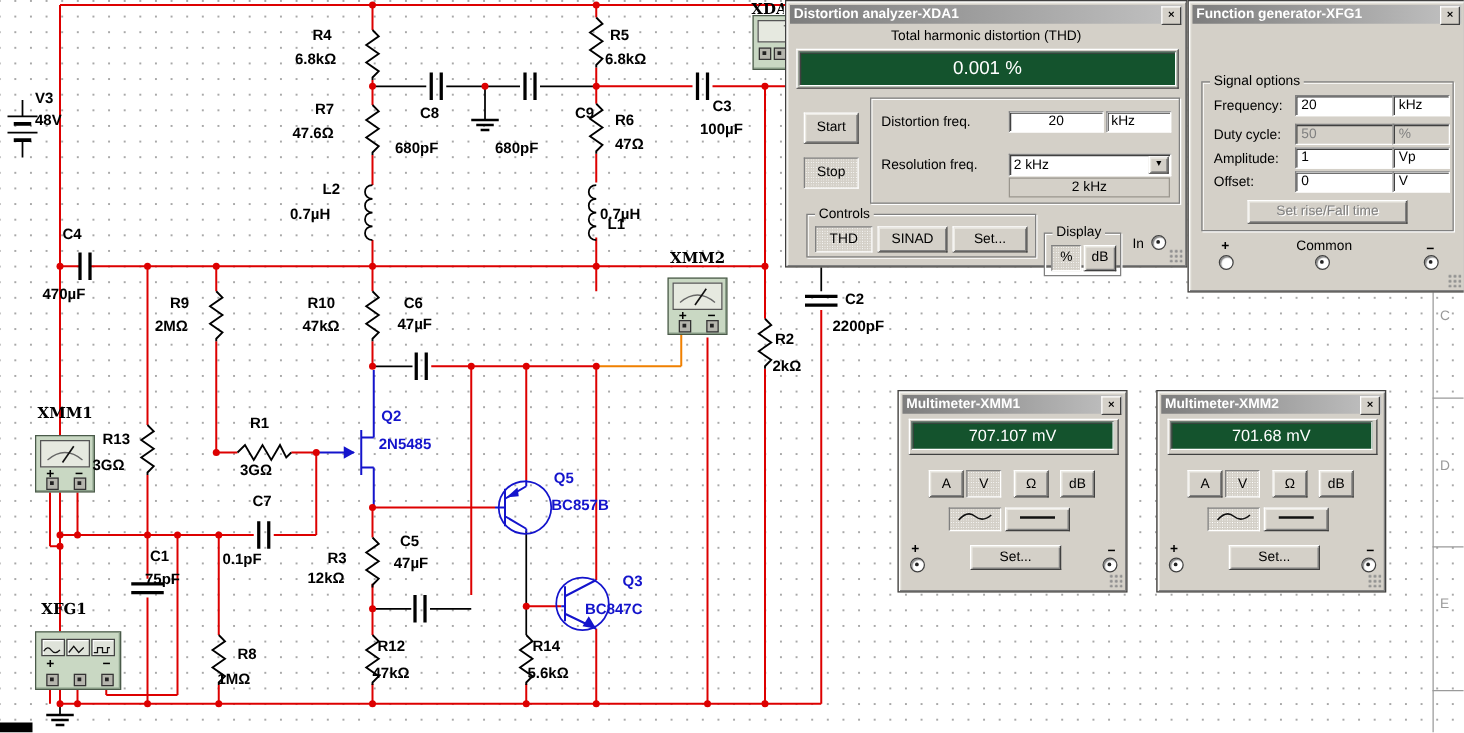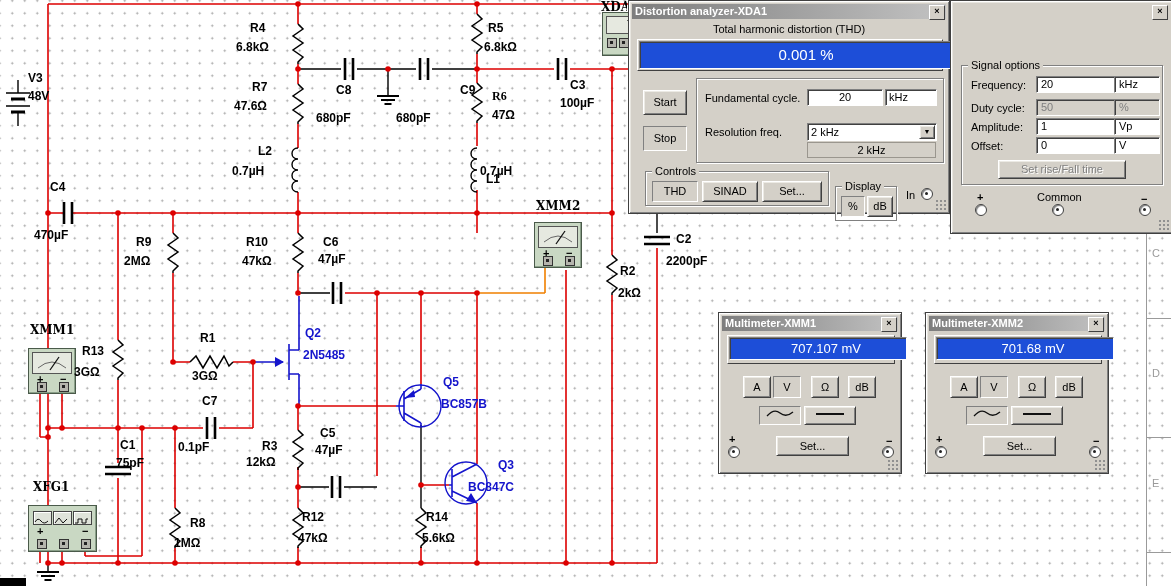--- a/index.html
+++ b/index.html
@@ -33,22 +33,22 @@
     font:11px "Liberation Sans",sans-serif;text-align:center;color:#000;}
   .b3.pressed{border-color:#808080 #fff #fff #808080;box-shadow:none;
     background-image:radial-gradient(#fff 35%,transparent 36%);background-size:2px 2px;}
   .b3.disabled{color:#808080;text-shadow:1px 1px 0 #fff;}
   .lbl{position:absolute;font:11px "Liberation Sans",sans-serif;color:#000;white-space:nowrap;}
   .field{position:absolute;background:#fff;border:1px solid;border-color:#808080 #fff #fff #808080;
     box-shadow:inset 1px 1px 0 #404040;font:11px "Liberation Sans",sans-serif;color:#000;}
   .field.dis{background:#d4d0c8;color:#808080;}
   .gbox{position:absolute;border:1px solid #808080;box-shadow:inset 1px 1px 0 #fff,1px 1px 0 #fff;}
   .gbox>.cap{position:absolute;top:-7px;left:6px;background:#d4d0c8;padding:0 3px;font:11px "Liberation Sans",sans-serif;}
-  .blkdisp{position:absolute;background:#1d4ed8;color:#fff;border:1px solid;border-color:#808080 #fff #fff #808080;
-    box-shadow:inset 1px 1px 0 #404040;text-align:center;padding-left:16px;}
+  .blkdisp{position:absolute;background:#14532d;color:#fff;border:1px solid;border-color:#808080 #fff #fff #808080;
+    box-shadow:inset 1px 1px 0 #404040;text-align:center;}
   .dispframe{position:absolute;background:#d4d0c8;border:1px solid;border-color:#fff #404040 #404040 #fff;}
   .radio{position:absolute;width:10px;height:10px;border-radius:50%;background:#fff;
     border:1px solid #404040;box-shadow:inset 1px 1px 1px #808080;}
   .radio.dot::after{content:"";position:absolute;left:3px;top:3px;width:3px;height:3px;border-radius:50%;background:#222;}
   .grip{position:absolute;right:3px;bottom:3px;width:11px;height:11px;
     background:radial-gradient(#909090 1px,transparent 1.3px);background-size:4px 4px;}
   .bordline{position:absolute;background:#9a9a9a;z-index:0;}
   .bletter{position:absolute;z-index:0;font:11px "Liberation Sans",sans-serif;color:#9a9a9a;}
   .blackbar{position:absolute;left:0;top:578px;width:26px;height:8px;background:#000;z-index:4;}
 </style>
@@ -146,21 +146,21 @@
 
   <div id="lablayer" style="position:absolute;left:0;top:0;z-index:3;">
       <span class="slabel" style="left: 28px; top: 72px;">V3</span>
       <span class="slabel" style="left: 28px; top: 90px;">48V</span>
       <span class="slabel" style="left: 250px; top: 22px;">R4</span>
       <span class="slabel" style="left: 236px; top: 41px;">6.8kΩ</span>
       <span class="slabel" style="left: 488px; top: 22px;">R5</span>
       <span class="slabel" style="left: 484px; top: 41px;">6.8kΩ</span>
       <span class="slabel" style="left: 252px; top: 81px;">R7</span>
       <span class="slabel" style="left: 234px; top: 100px;">47.6Ω</span>
-      <span class="slabel" style="left: 492px; top: 90px; font-family: Liberation Serif, serif;">R6</span>
+      <span class="slabel" style="left: 492px; top: 90px;">R6</span>
       <span class="slabel" style="left: 492px; top: 109px;">47Ω</span>
       <span class="slabel" style="left: 336px; top: 84px;">C8</span>
       <span class="slabel" style="left: 316px; top: 112px;">680pF</span>
       <span class="slabel" style="left: 412px; top: 84px; margin-left: 48px;">C9</span>
       <span class="slabel" style="left: 396px; top: 112px;">680pF</span>
       <span class="slabel" style="left: 570px; top: 79px;">C3</span>
       <span class="slabel" style="left: 560px; top: 97px;">100µF</span>
       <span class="slabel" style="left: 258px; top: 145px;">L2</span>
       <span class="slabel" style="left: 232px; top: 165px;">0.7µH</span>
       <span class="slabel" style="left: 486px; top: 145px; margin-top: 28px;">L1</span>
@@ -262,21 +262,21 @@
   <div class="win" style="left:628px;top:0;width:320px;height:212px">
     <div class="tbar"><span>Distortion analyzer-XDA1</span></div>
     <div class="xbtn" style="right:4px;top:4px">×</div>
     <div class="lbl" style="left:0;top:22px;width:320px;text-align:center">Total harmonic distortion (THD)</div>
     <div class="dispframe" style="left:8px;top:38px;width:304px;height:30px">
       <div class="blkdisp" style="left:1px;top:1px;width:300px;height:26px;font:15px 'Liberation Sans',sans-serif;line-height:26px">0.001 %</div>
     </div>
     <div class="b3" style="left:14px;top:89px;width:42px;height:23px;line-height:23px">Start</div>
     <div class="b3 pressed" style="left:14px;top:125px;width:42px;height:23px;line-height:23px">Stop</div>
     <div class="gbox" style="left:67px;top:77px;width:246px;height:83px">
-      <span class="lbl" style="left:8px;top:13px">Fundamental cycle.</span>
+      <span class="lbl" style="left:8px;top:13px">Distortion freq.</span>
       <div class="field" style="left:110px;top:10px;width:74px;height:15px;text-align:center;line-height:15px">20</div>
       <div class="field" style="left:188px;top:10px;width:47px;height:15px;text-align:left;padding-left:3px;line-height:15px">kHz</div>
       <span class="lbl" style="left:8px;top:47px">Resolution freq.</span>
       <div class="field" style="left:110px;top:44px;width:125px;height:16px;line-height:16px;padding-left:3px">
         <span>2 kHz</span>
         <div class="b3" style="right:1px;top:1px;width:14px;height:12px;font-size:7px;line-height:12px">▼</div>
       </div>
       <div style="position:absolute;left:110px;top:63px;width:127px;height:14px;border:1px solid #9a968e;text-align:center;font:11px 'Liberation Sans',sans-serif;line-height:14px">2 kHz</div>
     </div>
     <div class="gbox" style="left:16px;top:170px;width:182px;height:33px">
@@ -289,20 +289,21 @@
       <span class="cap">Display</span>
       <div class="b3 pressed" style="left:5px;top:9px;width:22px;height:19px;line-height:19px">%</div>
       <div class="b3" style="left:31px;top:9px;width:24px;height:19px;line-height:19px">dB</div>
     </div>
     <span class="lbl" style="left:277px;top:188px">In</span>
     <div class="radio dot" style="left:292px;top:187px"></div>
     <div class="grip"></div>
   </div>
 
   <div class="win" style="left:950px;top:0;width:221px;height:232px">
+    <div class="tbar"><span>Function generator-XFG1</span></div>
     <div class="xbtn" style="right:4px;top:4px">×</div>
     <div class="gbox" style="left:10px;top:64px;width:200px;height:118px">
       <span class="cap">Signal options</span>
       <span class="lbl" style="left:9px;top:13px">Frequency:</span>
       <div class="field" style="left:74px;top:10px;width:74px;height:15px;line-height:15px;padding-left:4px">20</div>
       <div class="field" style="left:152px;top:10px;width:40px;height:15px;line-height:15px;padding-left:4px">kHz</div>
       <span class="lbl" style="left:9px;top:36px">Duty cycle:</span>
       <div class="field dis" style="left:74px;top:33px;width:74px;height:15px;line-height:15px;padding-left:4px">50</div>
       <div class="field dis" style="left:152px;top:33px;width:40px;height:15px;line-height:15px;padding-left:4px">%</div>
       <span class="lbl" style="left:9px;top:55px">Amplitude:</span>

